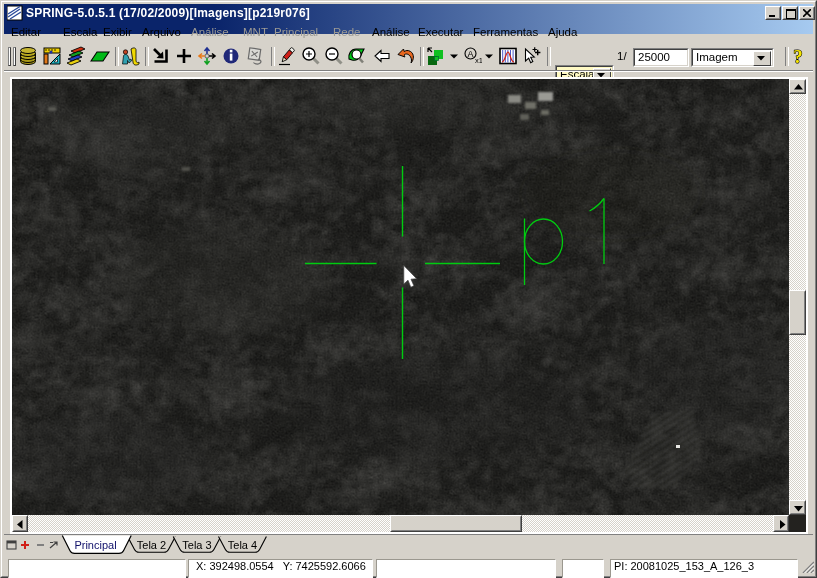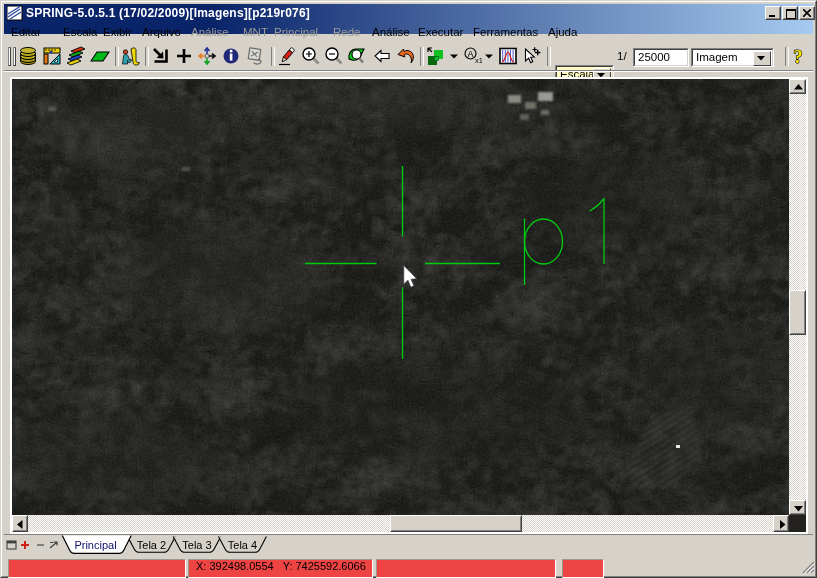--- a/index.html
+++ b/index.html
@@ -40,21 +40,21 @@
   .sbtn{position:absolute;width:16px;height:15px;background:#d6d2ca;
     border:1px solid #fff;border-right-color:#404040;border-bottom-color:#404040;box-sizing:border-box;}
   .sbtn i{position:absolute;left:0;top:0;right:0;bottom:0;border:1px solid #d6d2ca;border-right-color:#808080;border-bottom-color:#808080;}
   .thumb{position:absolute;background:#d6d2ca;border:1px solid #fff;border-right-color:#404040;border-bottom-color:#404040;box-sizing:border-box;}
   .thumb i{position:absolute;left:0;top:0;right:0;bottom:0;border:1px solid #d6d2ca;border-right-color:#808080;border-bottom-color:#808080;}
   
   #tabbar{left:4px;top:534px;width:809px;height:20px;border-top:1px solid #808080;}
   
   #statusbar{left:4px;top:554px;width:809px;height:21px;font-size:11px;}
   .spanel{position:absolute;top:5px;height:19px;border:1px solid #9b988f;
-     border-right-color:#fff;border-bottom-color:#fff;box-sizing:border-box;background:#ef4444;
+     border-right-color:#fff;border-bottom-color:#fff;box-sizing:border-box;background:#ffffff;
      line-height:13px;white-space:pre;}
 </style>
 </head>
 <body>
 <div id="win">
   <div class="abs" id="bord1"></div>
   <div class="abs" id="bord2"></div>
 
   <div class="abs" id="titlebar">
     <svg class="abs" style="left:3px;top:1px" width="16" height="16" viewBox="0 0 16 16">
@@ -440,20 +440,21 @@
       <text x="91.5" y="14" text-anchor="middle" fill="#10106a">Principal</text>
       </g>
     </svg>
   </div>
 
   <div class="abs" id="statusbar">
     <div class="spanel" style="left:4px;width:178px"></div>
     <div class="spanel" style="left:184px;width:185px;padding-left:7px">X: 392498.0554   Y: 7425592.6066</div>
     <div class="spanel" style="left:372px;width:180px"></div>
     <div class="spanel" style="left:558px;width:42px"></div>
+    <div class="spanel" style="left:606px;width:188px;padding-left:3px">PI: 20081025_153_A_126_3</div>
     <svg class="abs" style="left:797px;top:6px" width="13" height="13" viewBox="0 0 13 13">
       <g stroke="#808080" stroke-width="1.5">
           <line x1="13" y1="2" x2="2" y2="13"></line>
           <line x1="13" y1="6" x2="6" y2="13"></line>
           <line x1="13" y1="10" x2="10" y2="13"></line>
         </g>
       <g stroke="#fff" stroke-width="1">
           <line x1="13" y1="3.5" x2="3.5" y2="13"></line>
           <line x1="13" y1="7.5" x2="7.5" y2="13"></line>
           <line x1="13" y1="11.5" x2="11.5" y2="13"></line>

